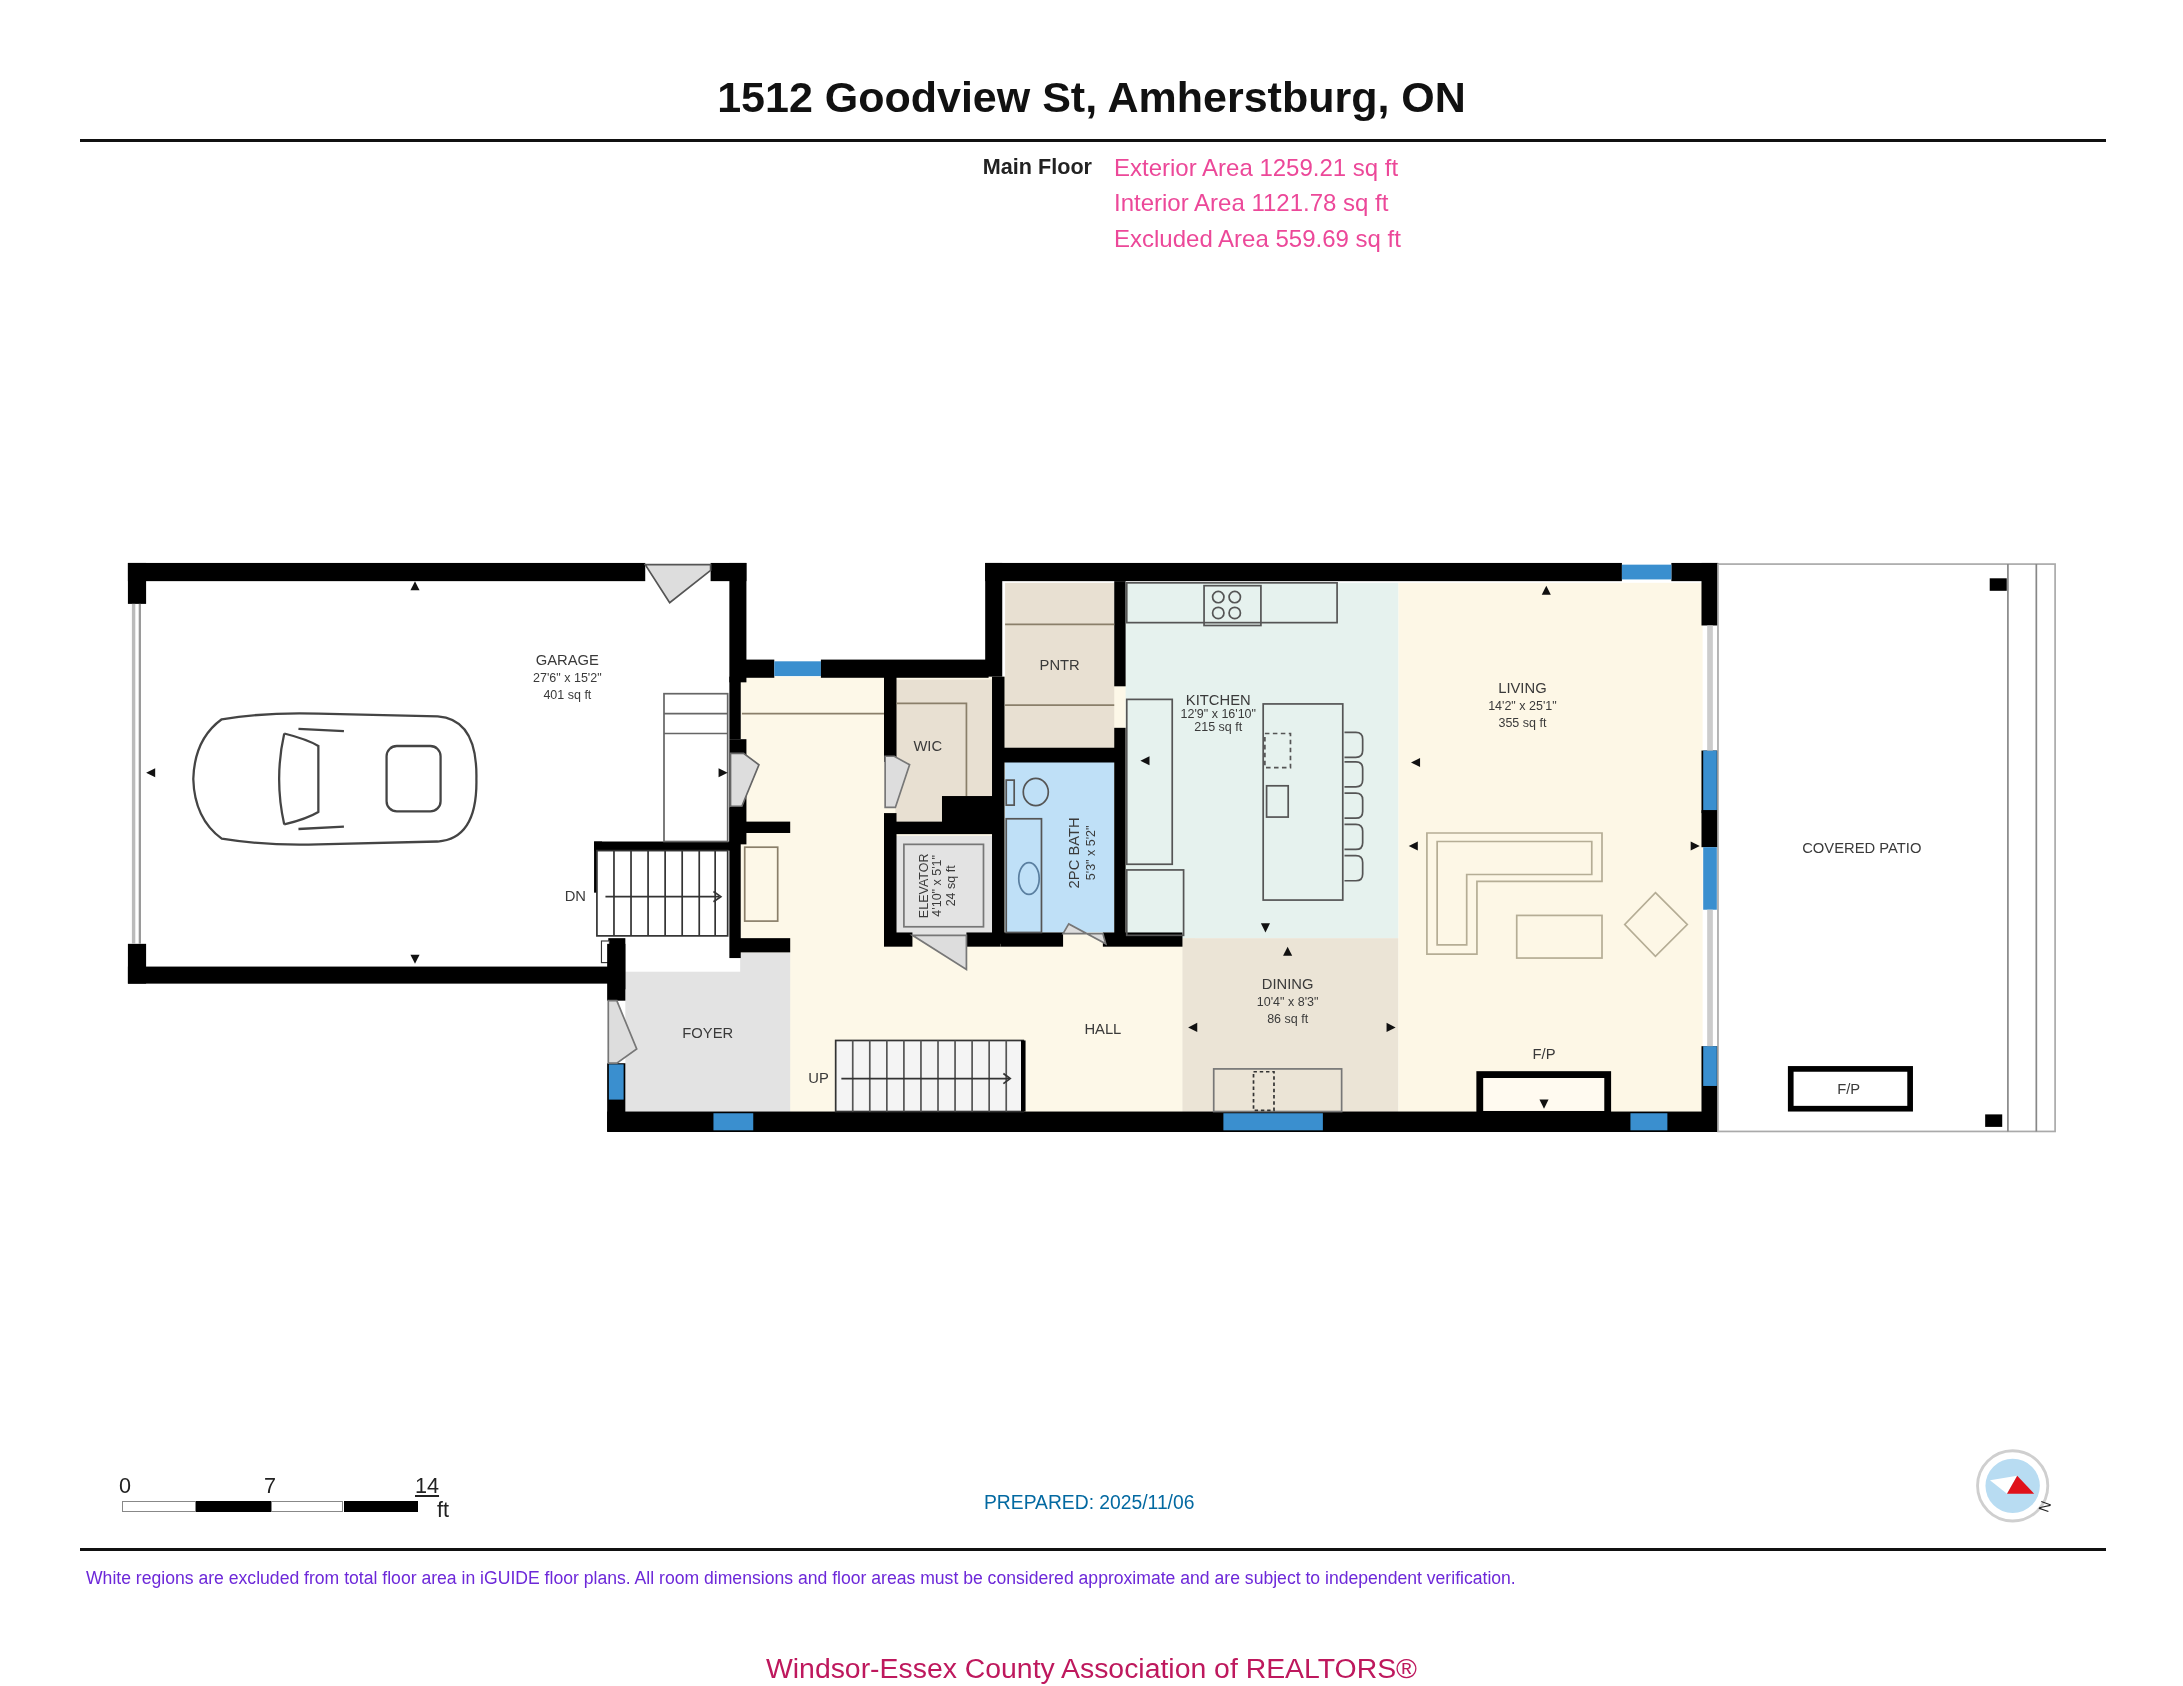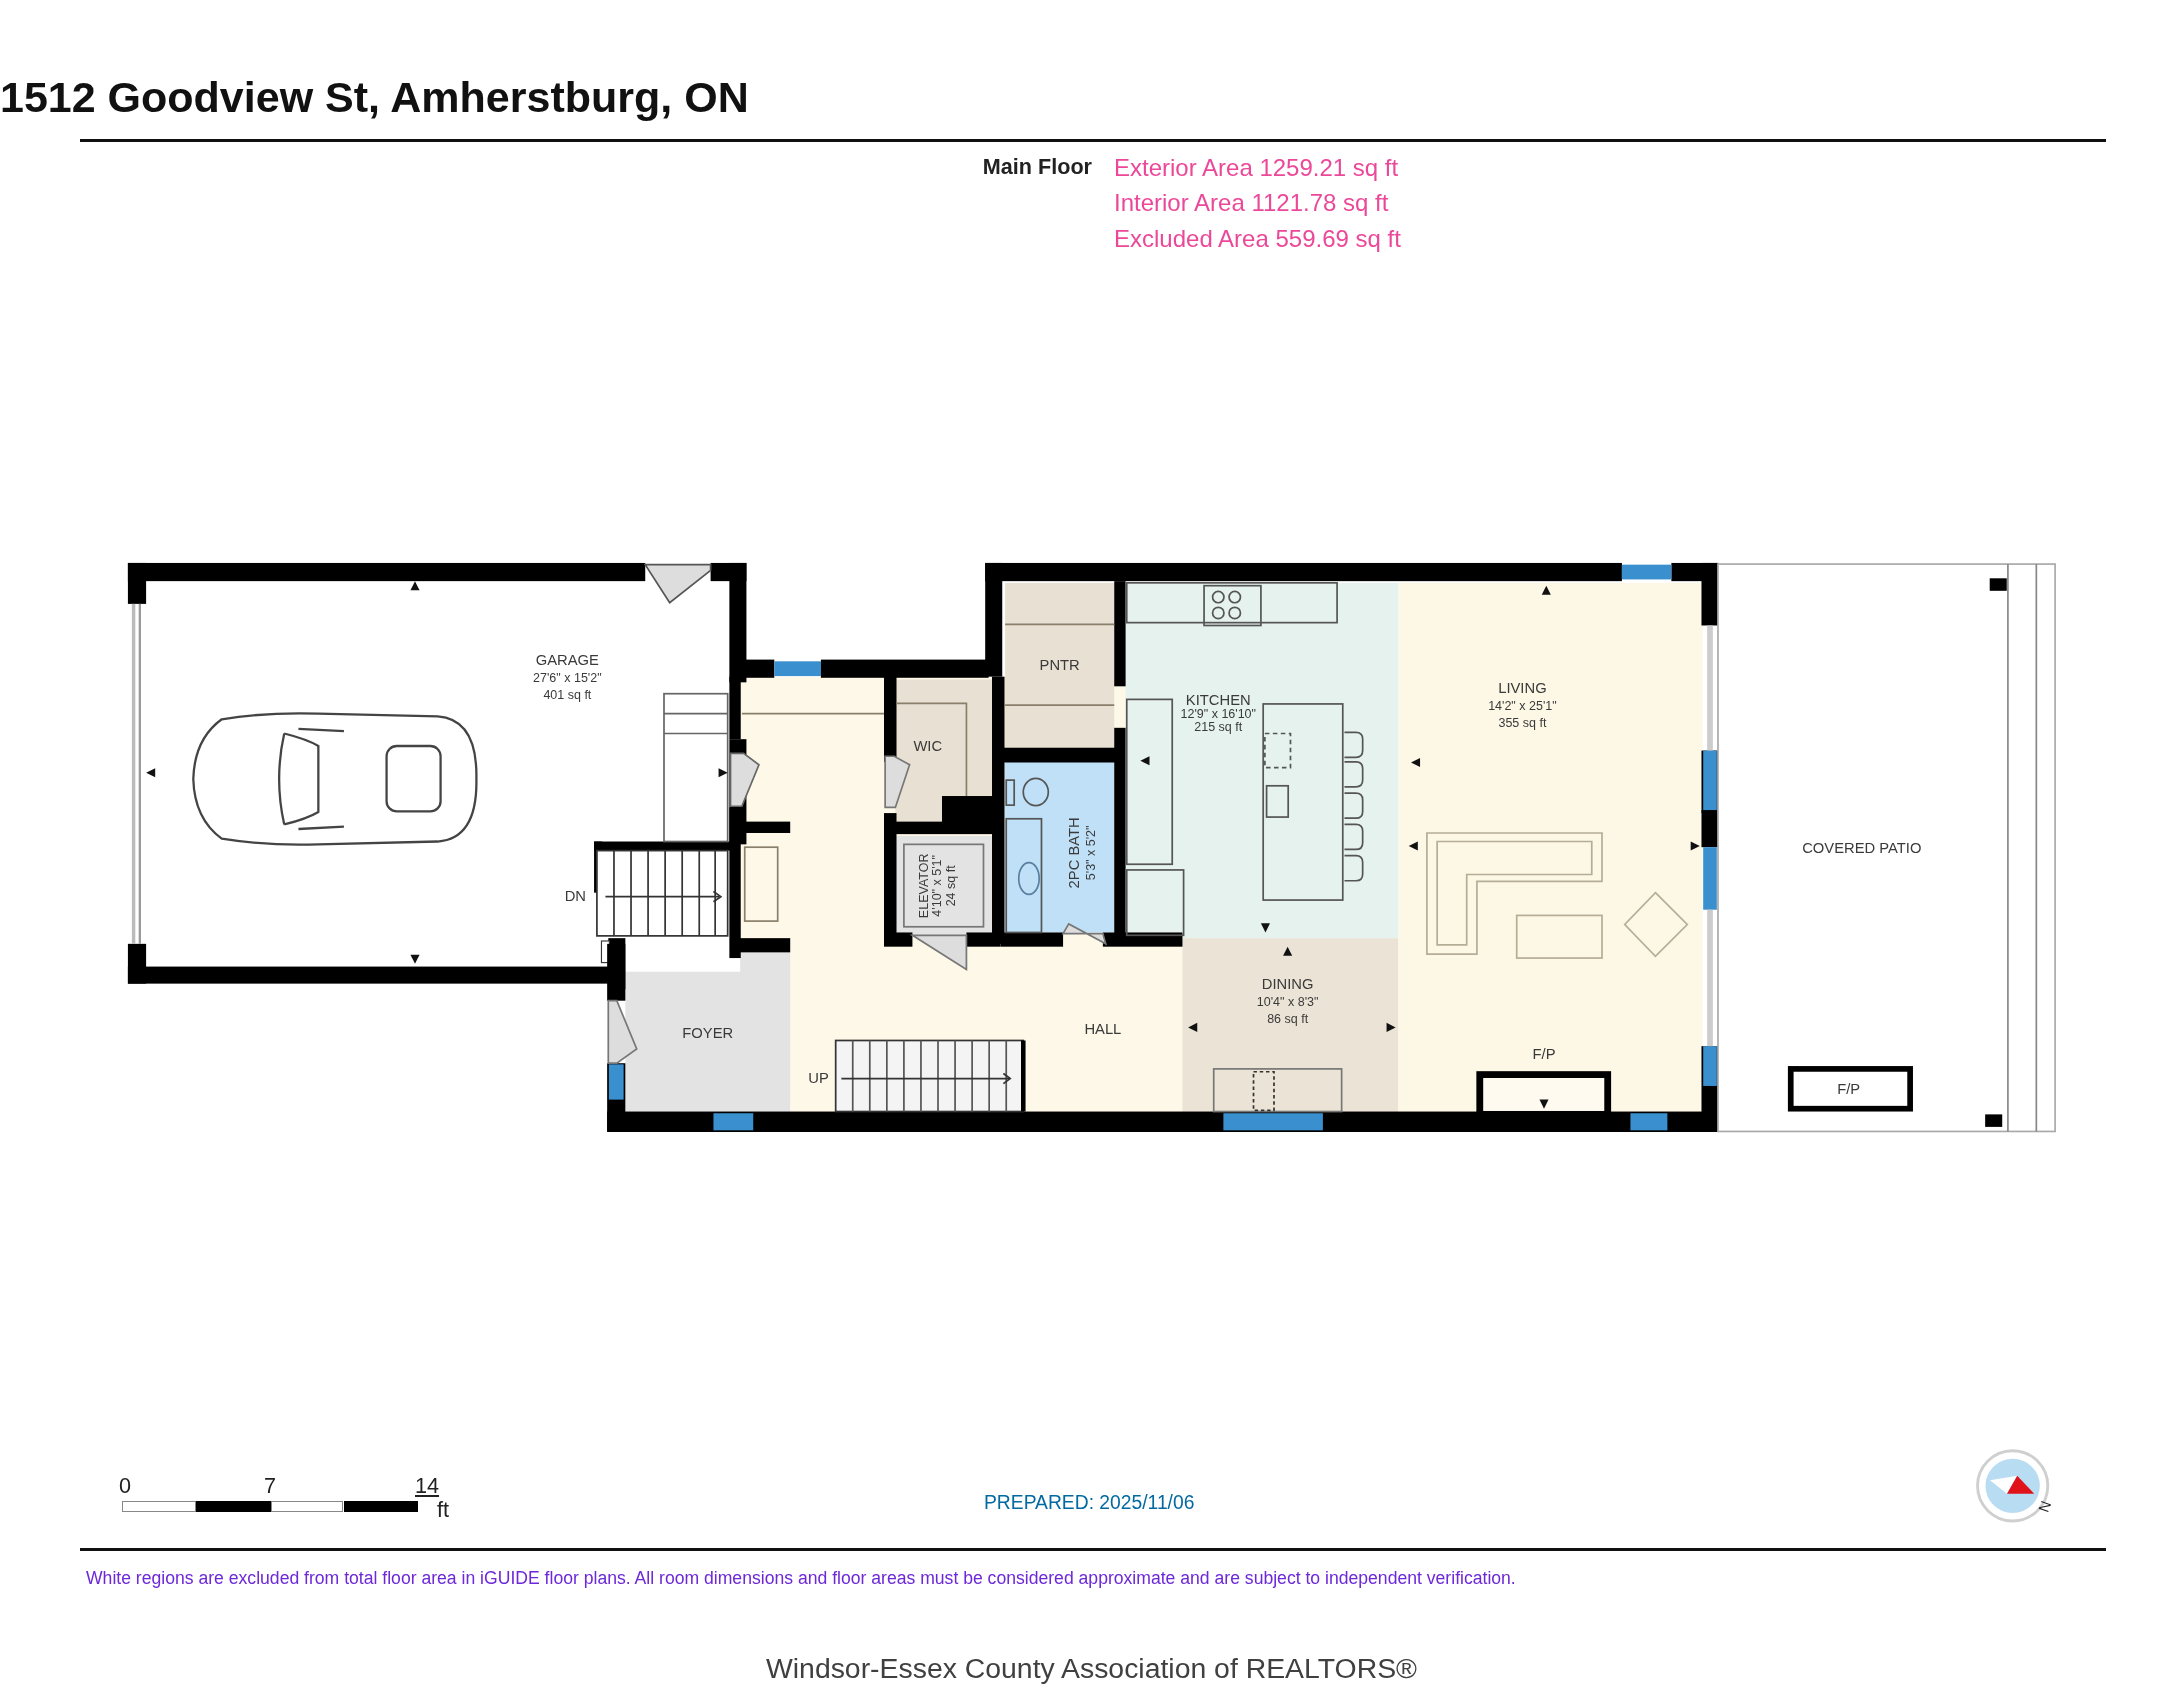--- a/index.html
+++ b/index.html
@@ -1,31 +1,31 @@
 <!DOCTYPE html>
 <html style="font-size:9px"><head>
 <meta charset="utf-8">
 <style>
   html, body { margin:0; padding:0; background:#ffffff; }
   body { width:2183px; height:1687px; position:relative; overflow:hidden; font-family:"Liberation Sans", sans-serif; color:#111; }
   .abs { position:absolute; }
-  #title { left:0; width:2183px; top:73px; font-size:43px; font-weight:bold; letter-spacing:0px; color:#111; }
+  #title { left:0; width:2183px; top:73px; text-align:center; font-size:43px; font-weight:bold; letter-spacing:0px; color:#111; }
   .rule { position:absolute; left:80px; width:2026px; height:3.4px; background:#111; }
   #area-label { left:921px; width:171px; top:154px; text-align:right; font-size:21.6px; font-weight:bold; color:#222; }
   .area-line { left:1114px; font-size:24px; color:#ec4899; white-space:nowrap; }
   svg.plan { position:absolute; left:0; top:0; }
   .room-label { font-family:"Liberation Sans", sans-serif; fill:#3a3a3a; text-anchor:middle; }
   .rl-name { font-size:26px; }
   .rl-dim { font-size:22px; }
   #scale-wrap { left:119px; top:1473px; width:353px; height:63px; }
   .scale-num { position:absolute; top:0; font-size:21.6px; color:#222; }
   .scale-bar { position:absolute; top:28.4px; height:10.2px; border:1.1px solid #888; box-sizing:border-box; }
   #prepared { left:984px; top:1492px; font-size:19.3px; color:#0369a1; white-space:nowrap; }
   #disclaimer { left:86px; top:1568px; font-size:17.6px; color:#6d28d9; white-space:nowrap;text-align:center; }
-  #watermark { left:0; width:2183px; top:1652px; text-align:center; font-size:28.4px; color:#404040; }
+  #watermark { left:0; width:2183px; top:1652px; text-align:center; font-size:28.4px; color:#be185d; }
   #compass { left:1973px; top:1447px; width:85px; height:80px; }
 </style>
 </head>
 <body>
 
 <div id="title" class="abs">1512 Goodview St, Amherstburg, ON</div>
 <div class="rule" style="top:139px;"></div>
 
 <div id="area-label" class="abs">Main Floor</div>
 <div class="abs area-line" style="top:154px;">Exterior Area 1259.21 sq ft</div>

